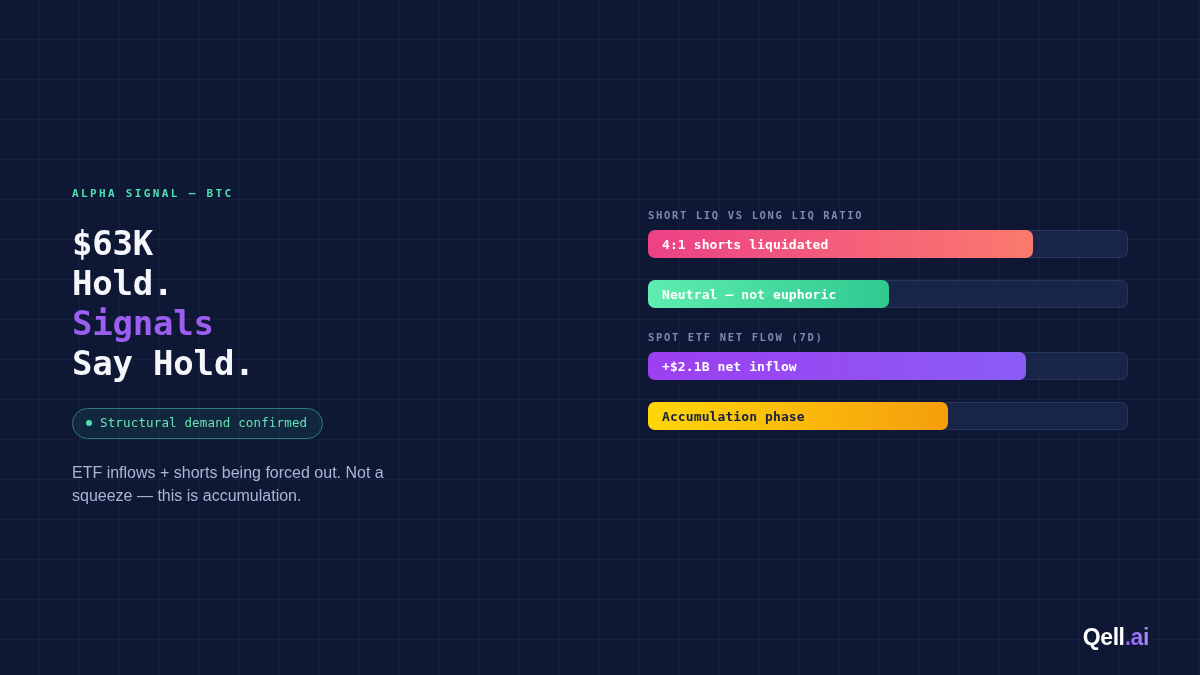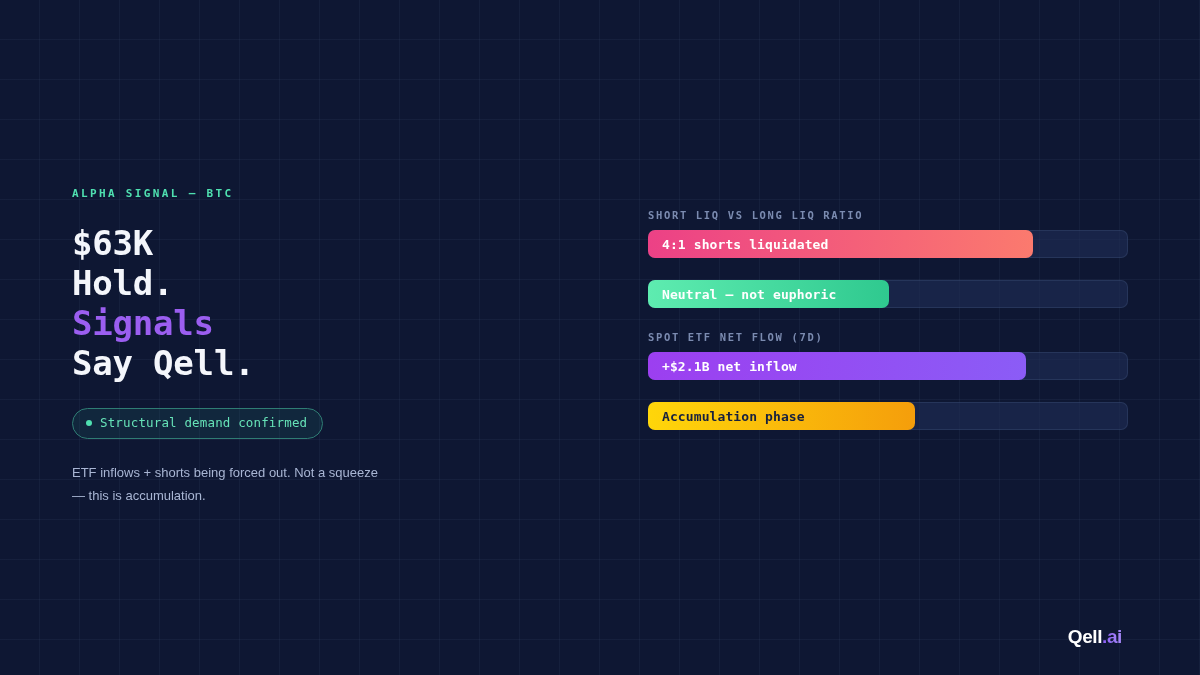--- a/index.html
+++ b/index.html
@@ -74,21 +74,21 @@
     font-size:12.5px;
     color:#66e3b8;
     letter-spacing:0.15px;
     line-height:14px;
   }
 
   #body-copy {
     margin-top:22px;
     width:315px;
     font-family:"Liberation Sans", sans-serif;
-    font-size:13px;
+    font-size:16px;
     line-height:23px;
     color:#a9b6d4;
   }
 
   
   #right-col {
     position:absolute;
     left:648px; top:208px;
     width:480px;
   }
@@ -127,23 +127,23 @@
   .bar-value {
     font-size:13px;
     font-weight:bold;
     letter-spacing:0.1px;
     white-space:nowrap;
   }
 
   
   #brand-logo {
     position:absolute;
-    right:78px; bottom:27px;
+    right:51px; bottom:27px;
     font-family:"Liberation Sans", sans-serif;
-    font-size:19px;
+    font-size:23px;
     font-weight:bold;
     letter-spacing:-0.4px;
     line-height:22px;
     display:flex;
   }
   #brand-logo .mark { color:#ffffff; }
   #brand-logo .suffix {
     background:linear-gradient(90deg,#8b5cf6 0%,#a78bfa 100%);
     -webkit-background-clip:text;
     background-clip:text;
@@ -157,21 +157,21 @@
 
   <div id="grid-bg"></div>
 
   <div id="left-col">
 
     <div id="eyebrow">ALPHA SIGNAL — BTC</div>
 
     <div id="headline"><span>$63K</span>
 <span>Hold.</span>
 <span class="accent">Signals</span>
-<span>Say Qell.</span></div>
+<span>Say Hold.</span></div>
 
     <div id="status-badge">
       <span class="dot"></span>
       <span class="txt">Structural demand confirmed</span>
     </div>
 
     <p id="body-copy">ETF inflows + shorts being forced out. Not a squeeze — this is accumulation.</p>
   </div>
 
   <div id="right-col">
@@ -197,21 +197,21 @@
       <div class="metric-label">SPOT ETF NET FLOW (7D)</div>
       <div class="bar-track">
         <div class="bar-fill" style="width:378px;background:linear-gradient(90deg,#9c3ff0 0%,#8b5cf6 100%);">
           <span class="bar-value" style="color:#ffffff;">+$2.1B net inflow</span>
         </div>
       </div>
     </div>
 
     <div class="metric-row gap-before">
       <div class="bar-track">
-        <div class="bar-fill" style="width:267px;background:linear-gradient(90deg,#ffd60a 0%,#f59e0b 100%);">
+        <div class="bar-fill" style="width:300px;background:linear-gradient(90deg,#ffd60a 0%,#f59e0b 100%);">
           <span class="bar-value" style="color:#17213f;">Accumulation phase</span>
         </div>
       </div>
     </div>
 
   </div>
 
   <div id="brand-logo">
     <span class="mark">Qell</span>
       <span class="suffix">.ai</span>

